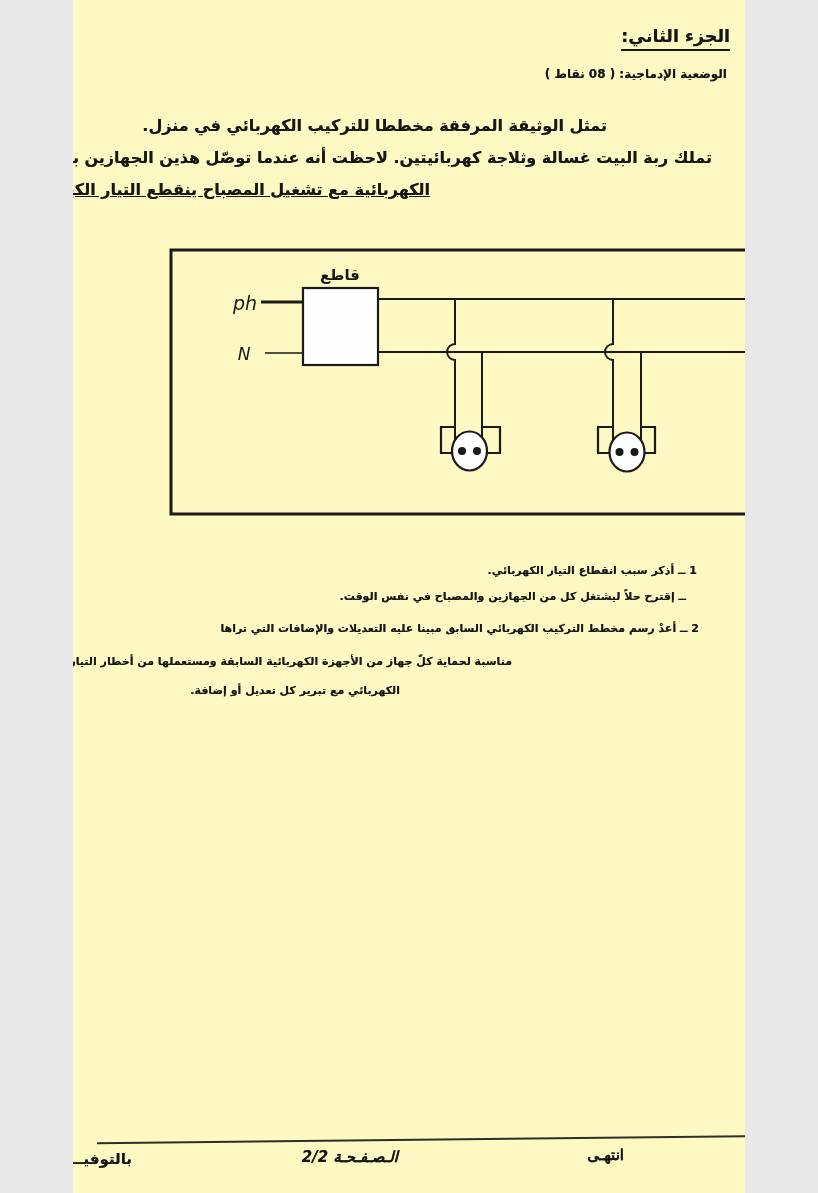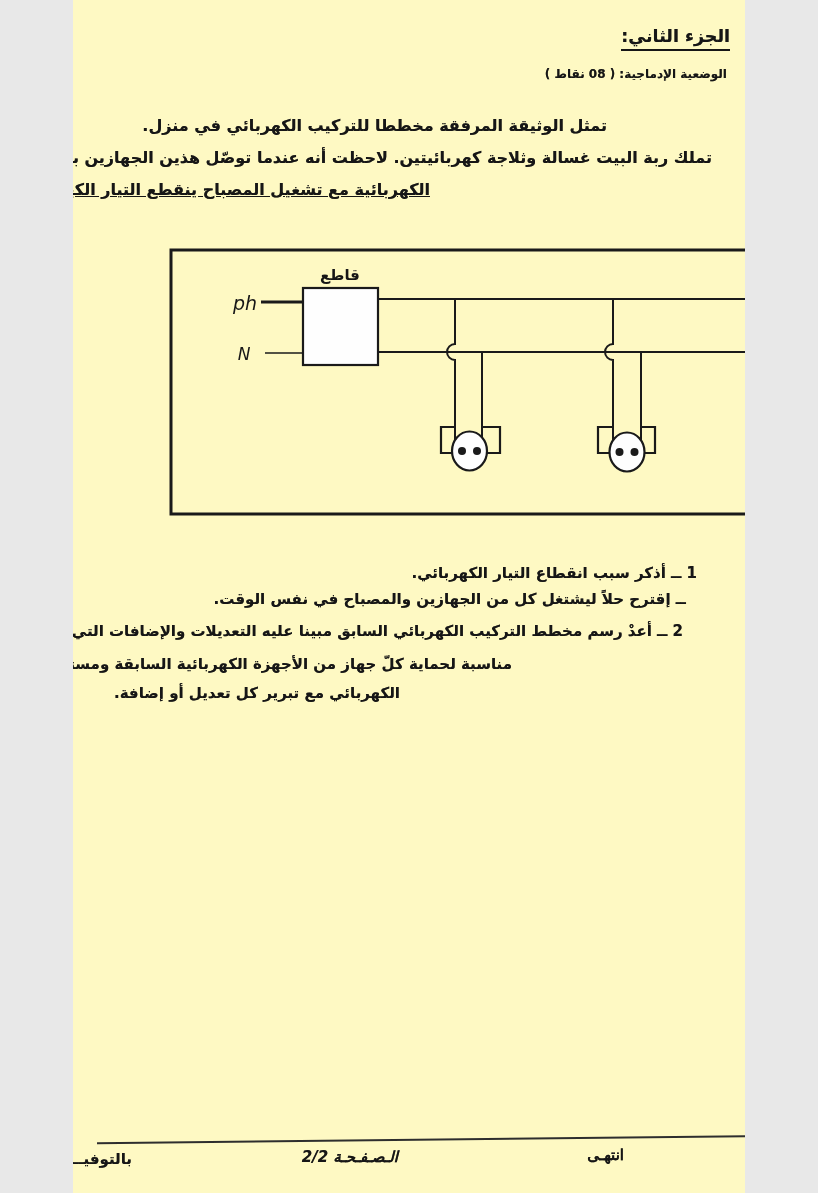--- a/index.html
+++ b/index.html
@@ -20,21 +20,21 @@
     color:#161616;
     text-shadow:0 0 .4px rgba(0,0,0,.55);
   }
   .part-title{
     font-size:17.5px;
     border-bottom:2px solid #161616;
     padding-bottom:3px;
   }
   .subtitle{font-size:12px;}
   .body-text{font-size:16px;}
-  .q-text{font-size:15px;}
+  .q-text{font-size:11px;}
   .footer-text{font-size:15px;}
   .diagram{position:absolute;left:90px;top:245px;}
   .diagram path, .diagram rect, .diagram ellipse, .diagram circle{
     stroke:#1a1a1a;fill:none;stroke-linecap:butt;stroke-linejoin:miter;
   }
   .diagram .dot{fill:#1a1a1a;stroke:none;}
   .diagram .white-fill{fill:#fefefe;}
   .diagram text{
     fill:#161616;stroke:none;
     font-family:"DejaVu Sans",sans-serif;
@@ -108,21 +108,21 @@
       <g>
         <circle cx="711" cy="452" r="21" stroke-width="2.2" class="white-fill"></circle>
         <path d="M696 437 L726 467" stroke-width="2"></path>
         <path d="M696 467 L726 437" stroke-width="2"></path>
       </g>
     </g>
   </svg>
 
   <div class="line q-text" style="top:564px;right:48px;">1 ــ أذكر سبب انقطاع التيار الكهربائي.</div>
   <div class="line q-text" style="top:590px;right:59px;">ــ إقترح حلاً ليشتغل كل من الجهازين والمصباح في نفس الوقت.</div>
-  <div class="line q-text" style="top:622px;right:62px;">2 ــ أعدْ رسم مخطط التركيب الكهربائي السابق مبينا عليه التعديلات والإضافات التي تراها</div>
+  <div class="line q-text" style="top:622px;right:46px;">2 ــ أعدْ رسم مخطط التركيب الكهربائي السابق مبينا عليه التعديلات والإضافات التي تراها</div>
   <div class="line q-text" style="top:655px;right:233px;">مناسبة لحماية كلّ جهاز من الأجهزة الكهربائية السابقة ومستعملها من أخطار التيار</div>
   <div class="line q-text" style="top:684px;right:345px;">الكهربائي مع تبرير كل تعديل أو إضافة.</div>
 
   <div class="footer-rule"></div>
   <div class="line footer-text" style="top:1146px;right:121px;font-family:Liberation Serif, serif;">انتهـى</div>
   <div class="line footer-text" style="top:1148px;right:347px;font-style:italic;">الـصـفـحـة 2/2</div>
   <div class="line footer-text" style="top:1150px;right:613px;">بالتوفيـــق</div>
 
 </div>
 

